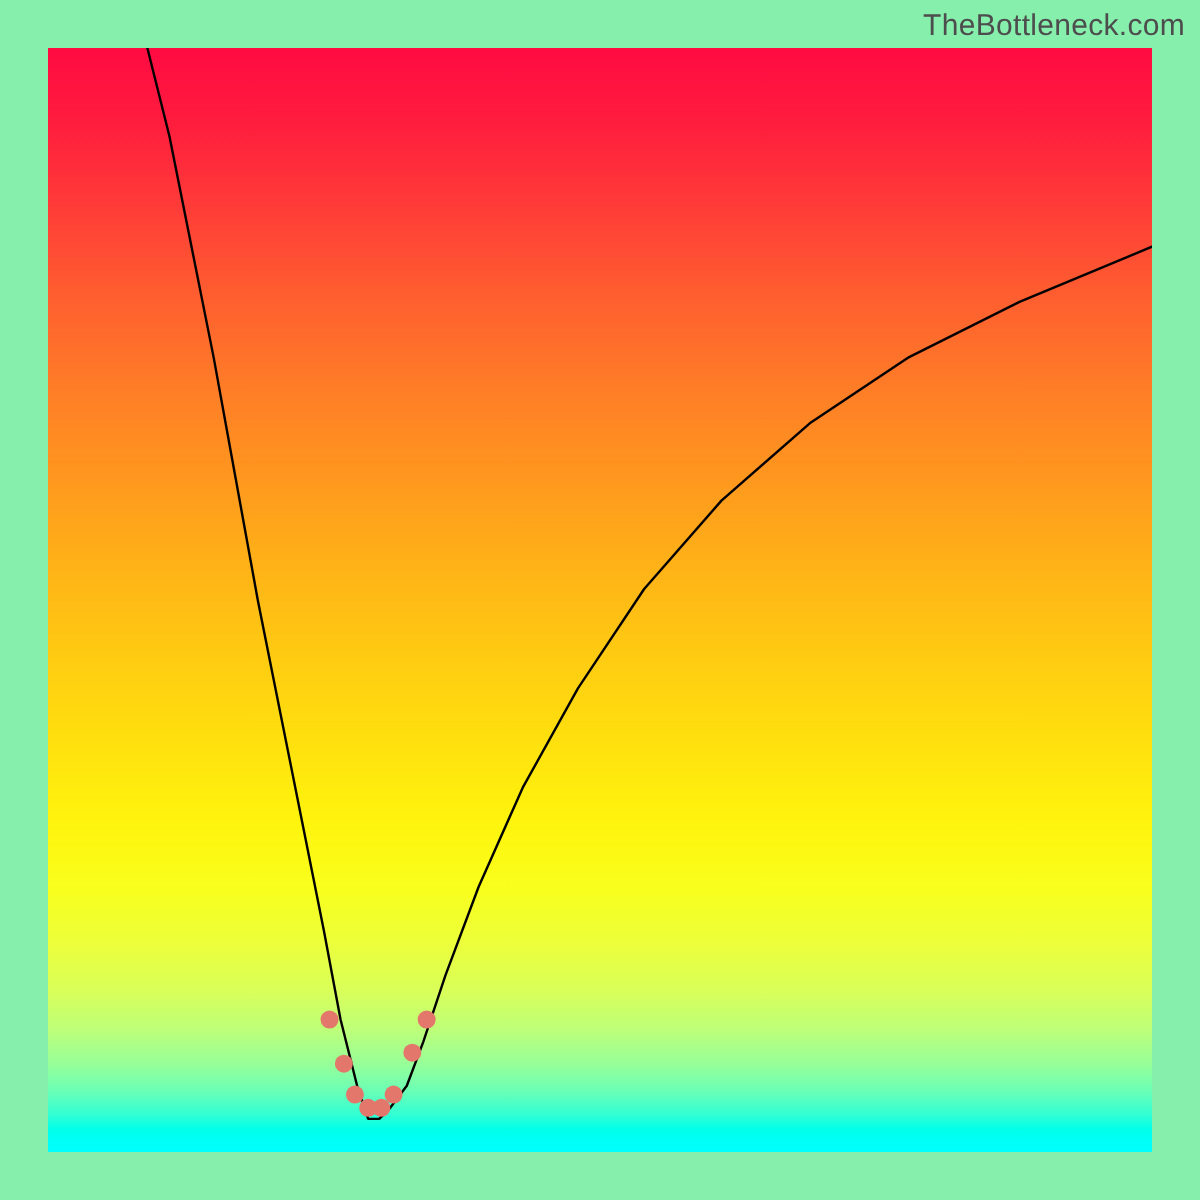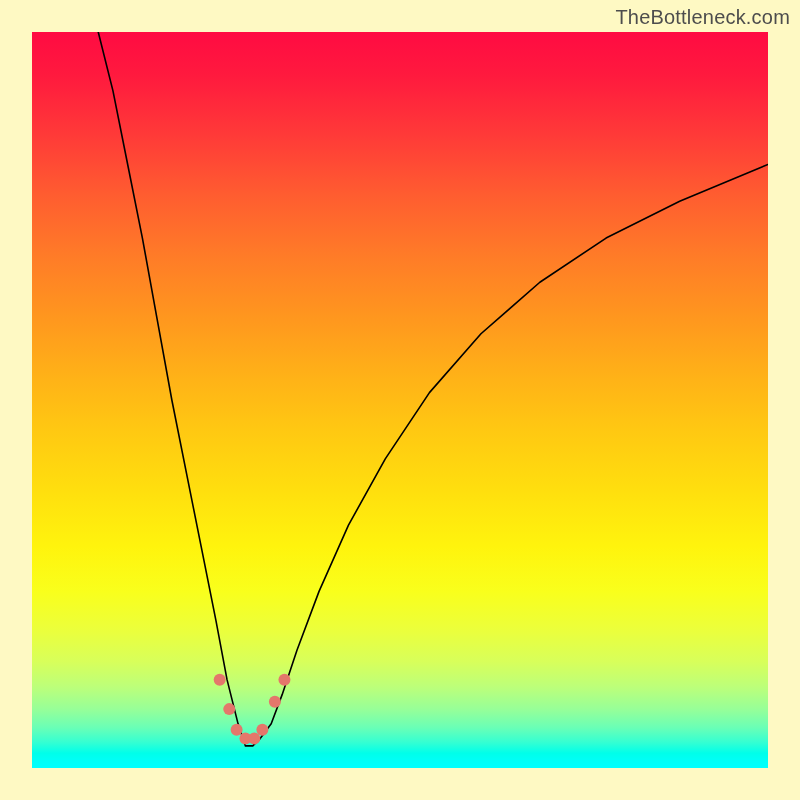--- a/index.html
+++ b/index.html
@@ -8,21 +8,21 @@
     width: 800px;
     height: 800px;
     overflow: hidden;
     background: #000;
     font-family: Arial, Helvetica, sans-serif;
   }
   .stage {
     position: relative;
     width: 800px;
     height: 800px;
-    background: #fef9c3;
+    background: #86efac;
   }
   .plot-area {
     position: absolute;
     left: 32px;
     top: 32px;
     width: 736px;
     height: 736px;
     overflow: hidden;
   }
   .gradient-bg {

